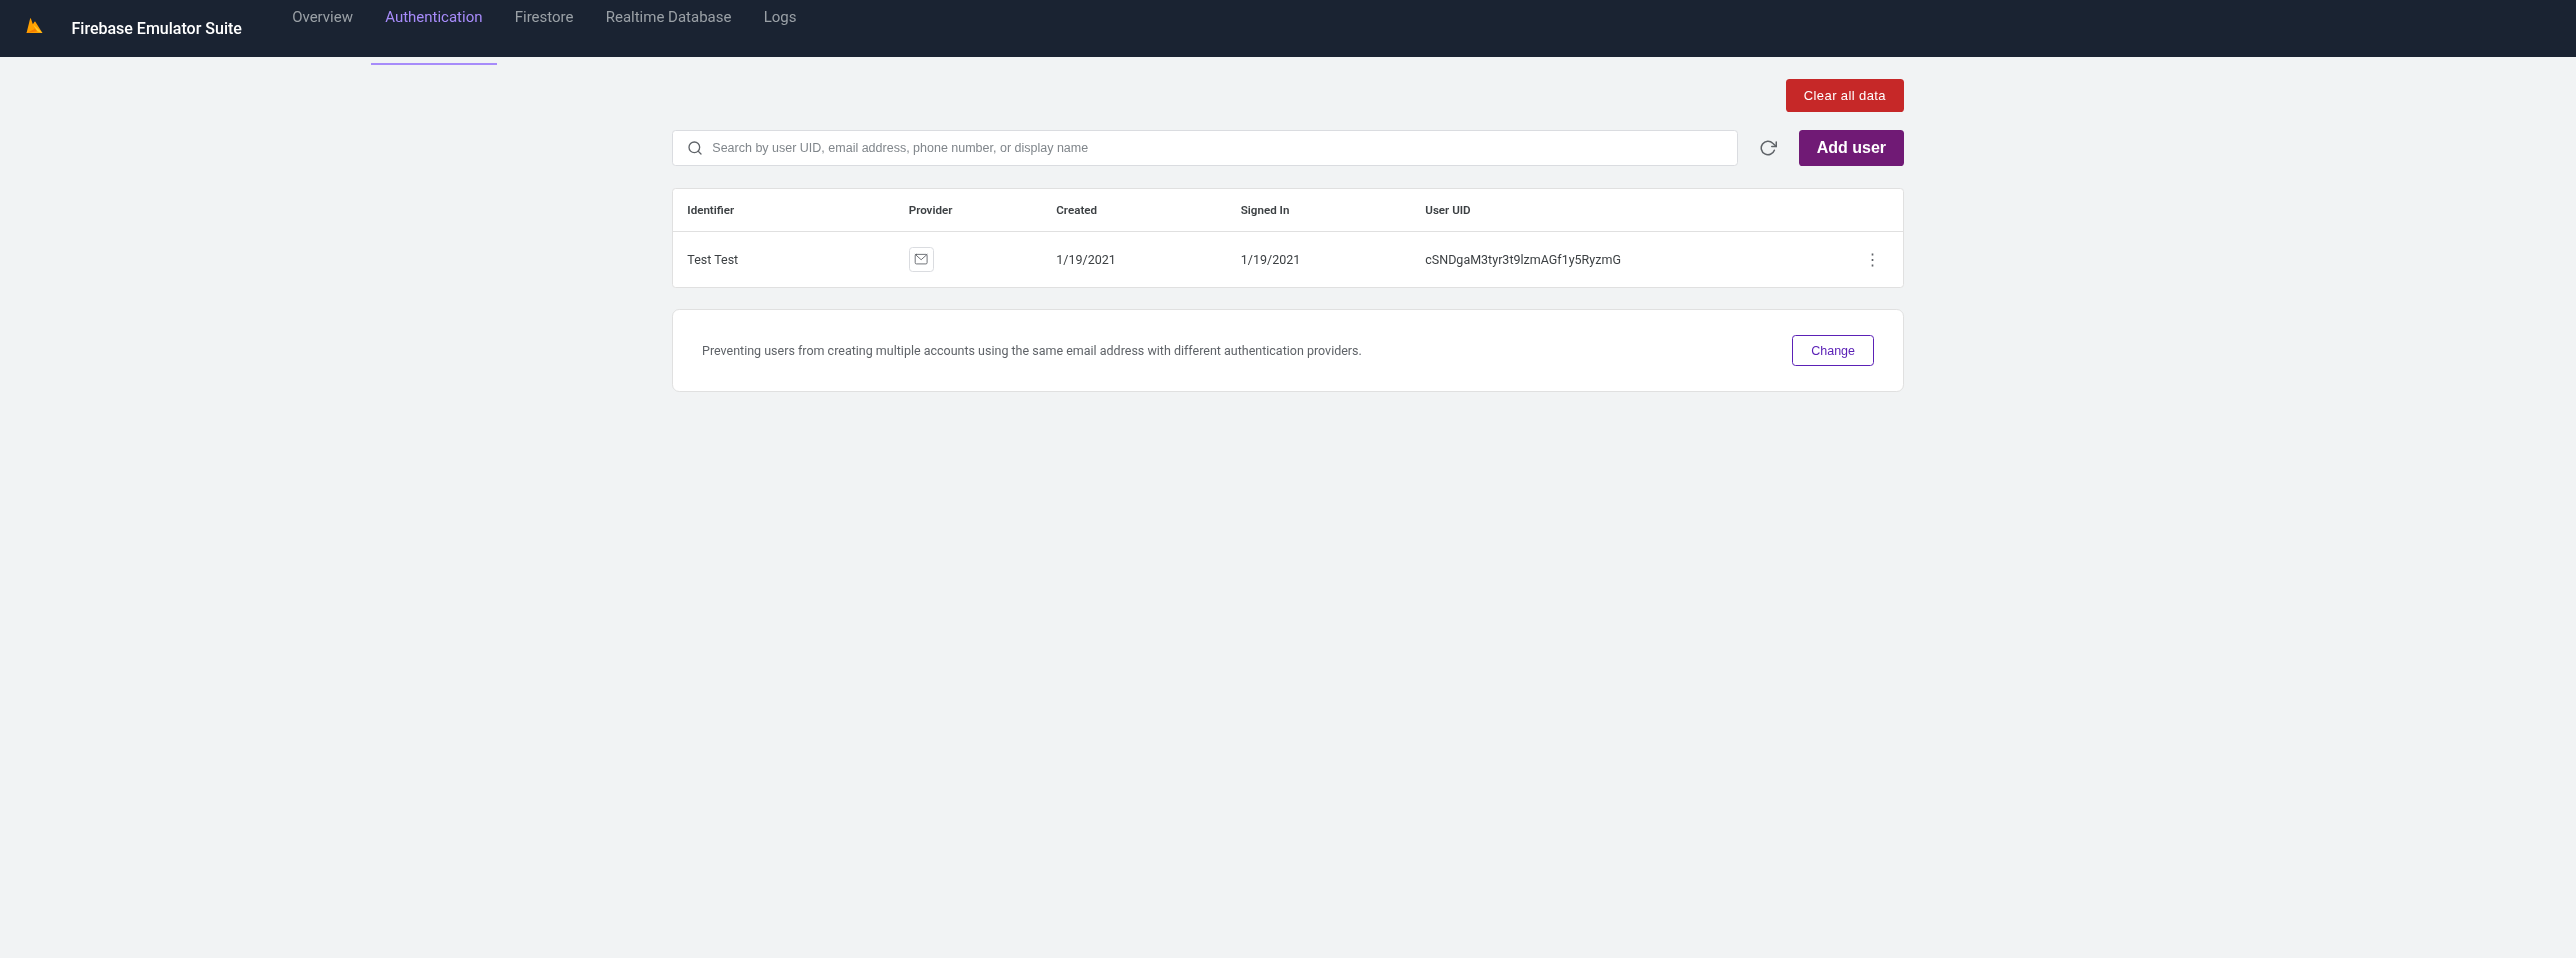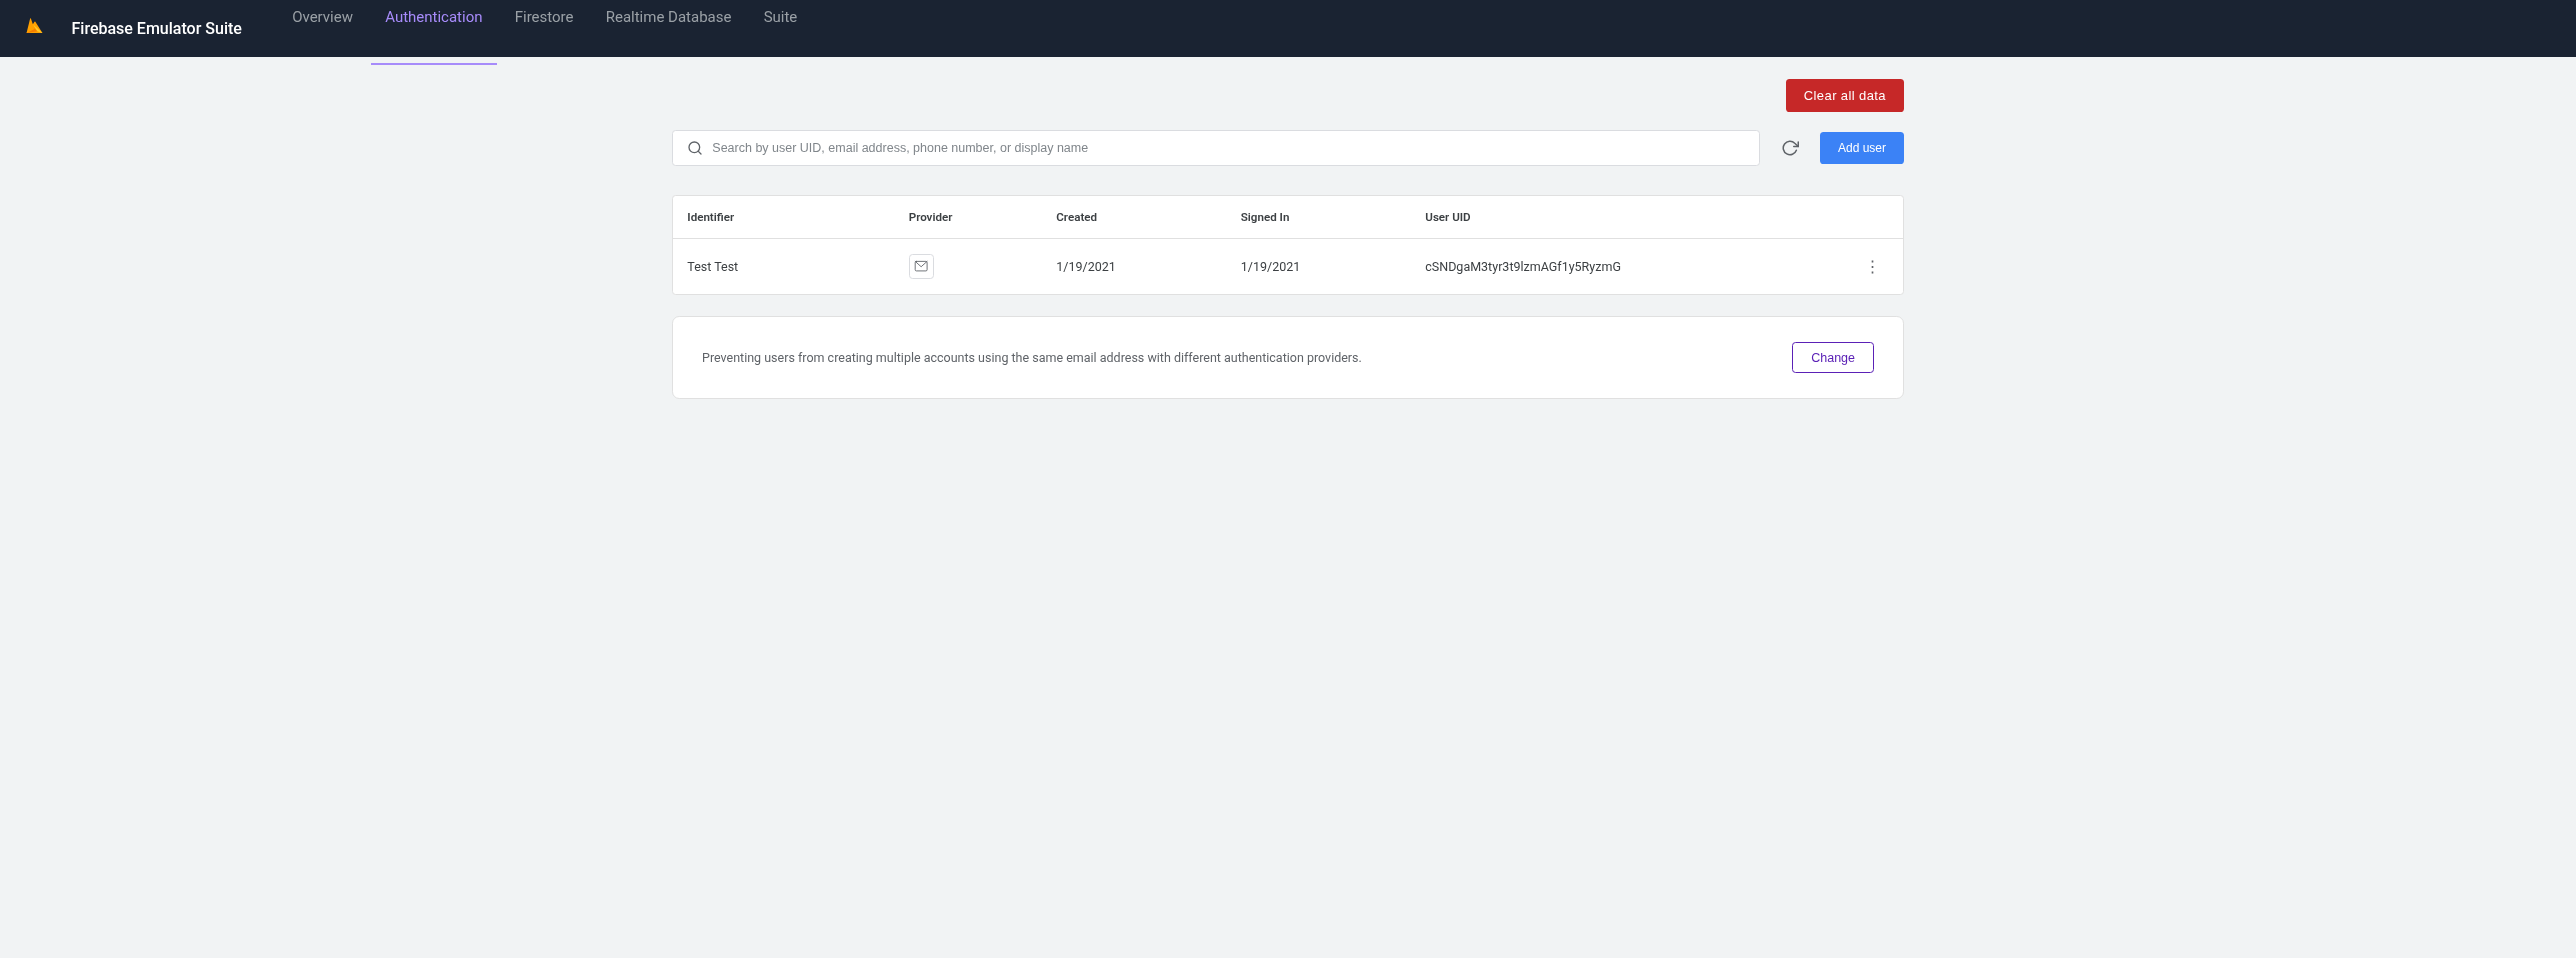--- a/index.html
+++ b/index.html
@@ -138,37 +138,37 @@
       border: none;
       cursor: pointer;
       padding: 7.2px;
       color: #5f6368;
       display: flex;
       align-items: center;
       justify-content: center;
     }
 
     .btn-add-user {
-      background-color: #3b82f6;
+      background-color: #701a75;
       color: #ffffff;
       border: none;
       padding: 9px 18px;
       border-radius: 3.6px;
-      font-size: 12px;
-      font-weight: 400;
+      font-size: 16px;
+      font-weight: 700;
       cursor: pointer;
       white-space: nowrap;
     }
 
     
     .table-container {
       background: #ffffff;
       border: 0.9px solid #e0e0e0;
       border-radius: 3.6px;
-      margin-top: 29px;
+      margin-top: 22px;
       overflow: hidden;
     }
 
     .data-table {
       width: 100%;
       border-collapse: collapse;
     }
 
     .data-table thead tr {
       border-bottom: 0.9px solid #e0e0e0;
@@ -288,21 +288,21 @@
     <a class="nav-tab active">
       <span>Authentication</span>
     </a>
     <a class="nav-tab">
       <span>Firestore</span>
     </a>
     <a class="nav-tab">
       <span>Realtime Database</span>
     </a>
     <a class="nav-tab">
-      <span>Suite</span>
+      <span>Logs</span>
     </a>
   </div>
 </nav>
 
 <div class="main-content">
 
   <div class="top-action-bar">
     <button class="btn-clear-all">Clear all data</button>
   </div>
 

